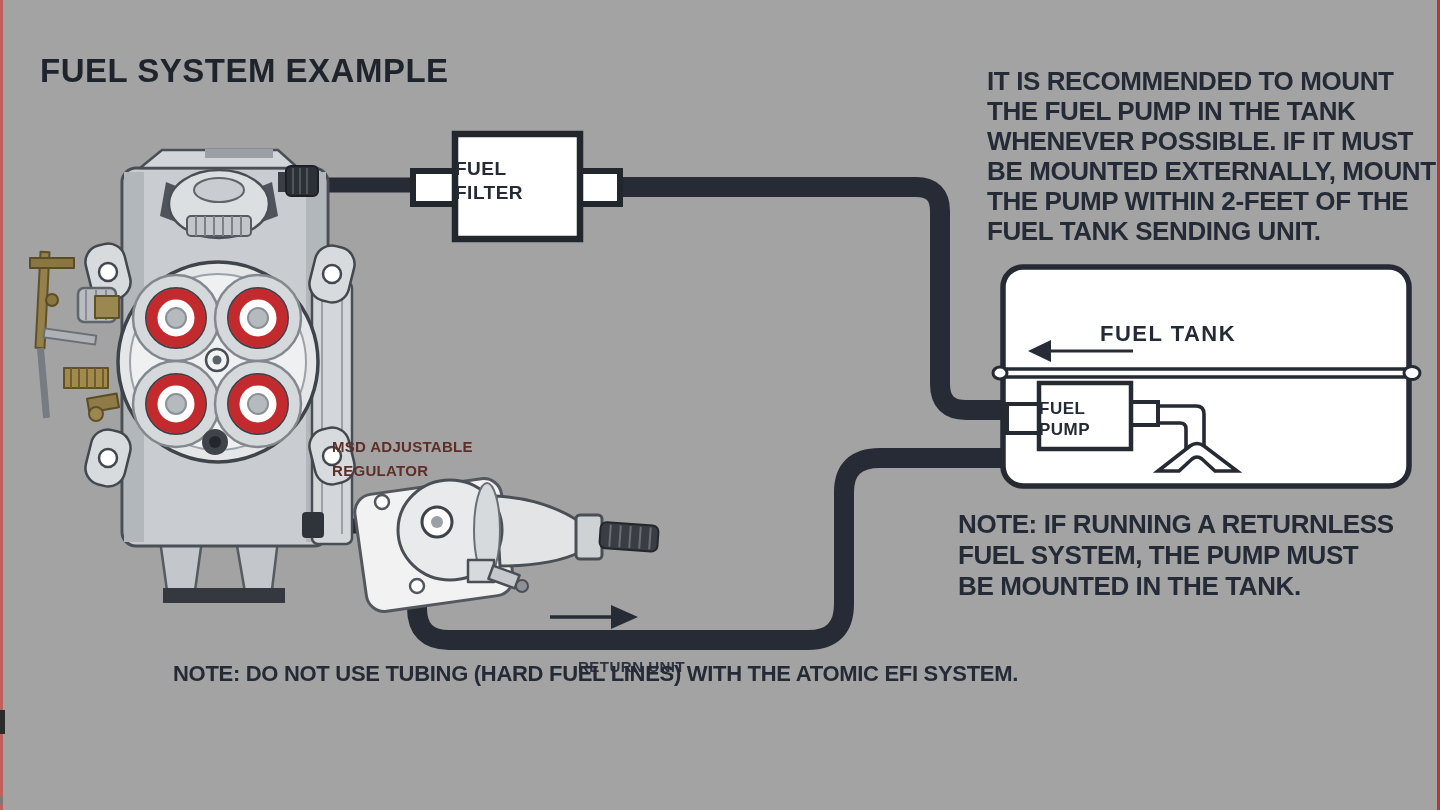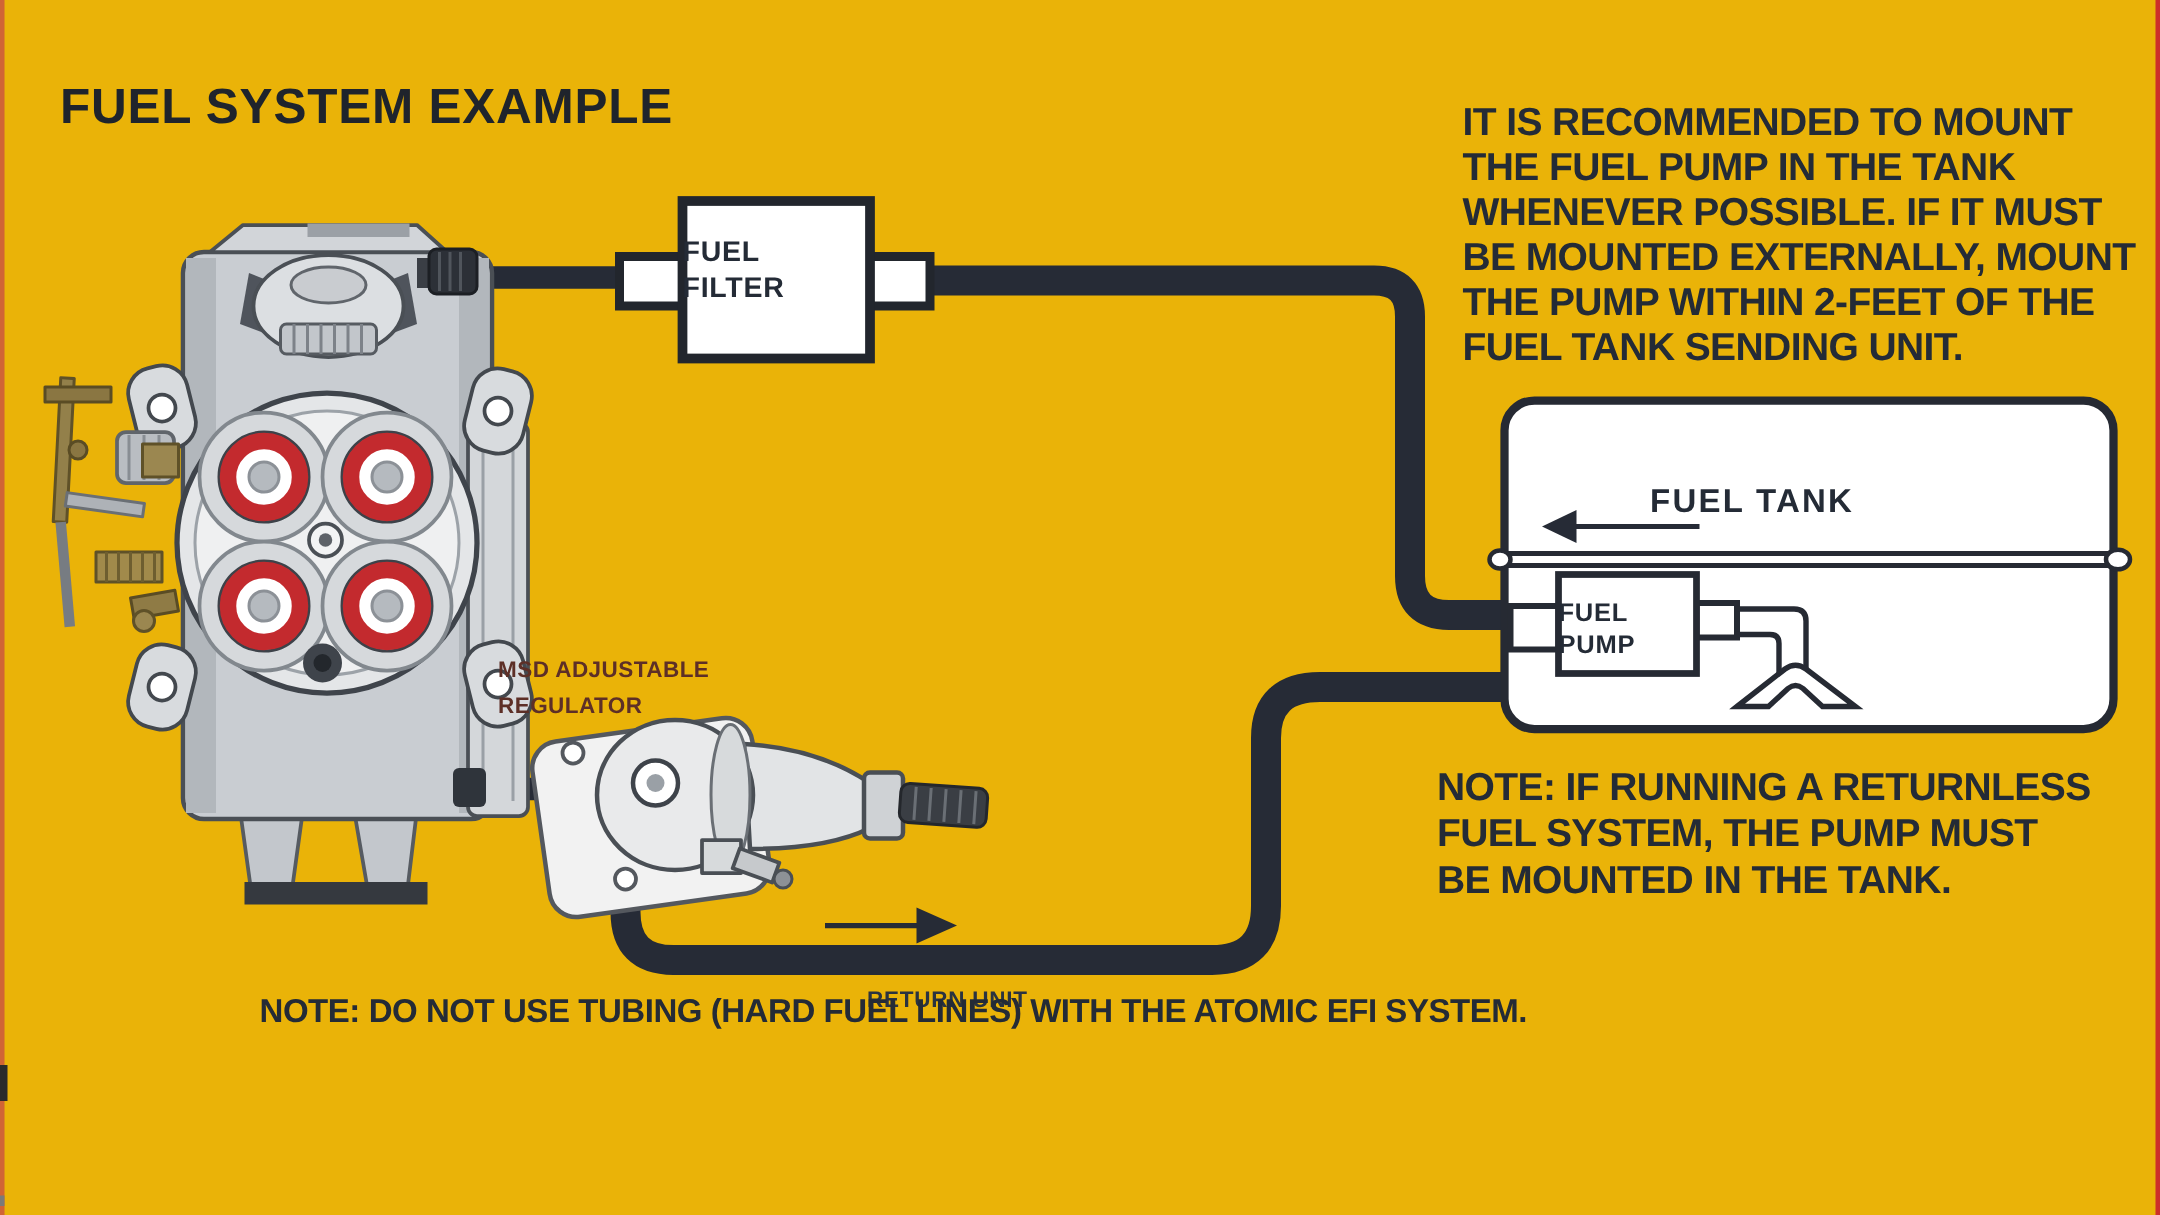--- a/index.html
+++ b/index.html
@@ -1,28 +1,28 @@
 <!DOCTYPE html>
 <html><head>
 <meta charset="utf-8">
 <style>
   html,body{margin:0;padding:0;background:#ffffff;}
   #stage{
-    position:relative;width:1440px;height:810px;background:#eab308;
+    position:relative;width:1440px;height:810px;background:#a3a3a3;
     overflow:hidden;font-family:"Liberation Sans","DejaVu Sans",sans-serif;
   }
   .edge-stripe{position:absolute;top:0;bottom:0;width:3px;}
   #edge-left{left:0;background:#c84a44;opacity:.75;}
   #edge-right{right:0;background:#cc2f2a;}
   #reg-tab{position:absolute;left:0;top:710px;width:5px;height:24px;background:#2b2b2b;}
   #reg-dot{position:absolute;left:0;top:797px;width:3px;height:7px;background:#7a7a7a;}
   .txt{position:absolute;color:#242b36;font-weight:bold;white-space:nowrap;}
   #title{left:40px;top:52px;font-size:33px;letter-spacing:.5px;color:#1f242c;}
   #reco-note{left:975px;top:66px;font-size:26px;line-height:30px;letter-spacing:-.4px;}
-  #reco-note span{display:block;}
+  #reco-note span{display:block;margin-left:12px;}
   #returnless-note{left:958px;top:509px;font-size:26px;line-height:31px;letter-spacing:-.4px;}
   #returnless-note span{display:block;}
   #bottom-note{left:173px;top:661px;font-size:22px;letter-spacing:-.3px;}
   .comp-label{position:absolute;text-align:left;font-weight:bold;color:#242b36;}
   #filter-label{left:455px;top:157px;width:125px;font-size:19px;line-height:24px;letter-spacing:.5px;}
   #tank-label{left:1100px;top:321px;width:210px;font-size:22px;letter-spacing:1.5px;}
   #pump-label{left:1039px;top:398px;width:92px;font-size:17px;line-height:21px;letter-spacing:.5px;}
   #regulator-label{left:332px;top:435px;width:222px;font-size:15px;line-height:24px;color:#5d2f27;letter-spacing:.3px;}
   #return-line-label{left:578px;top:658px;width:185px;font-size:15px;letter-spacing:.5px;color:#2a3340;}
   svg{position:absolute;left:0;top:0;}

